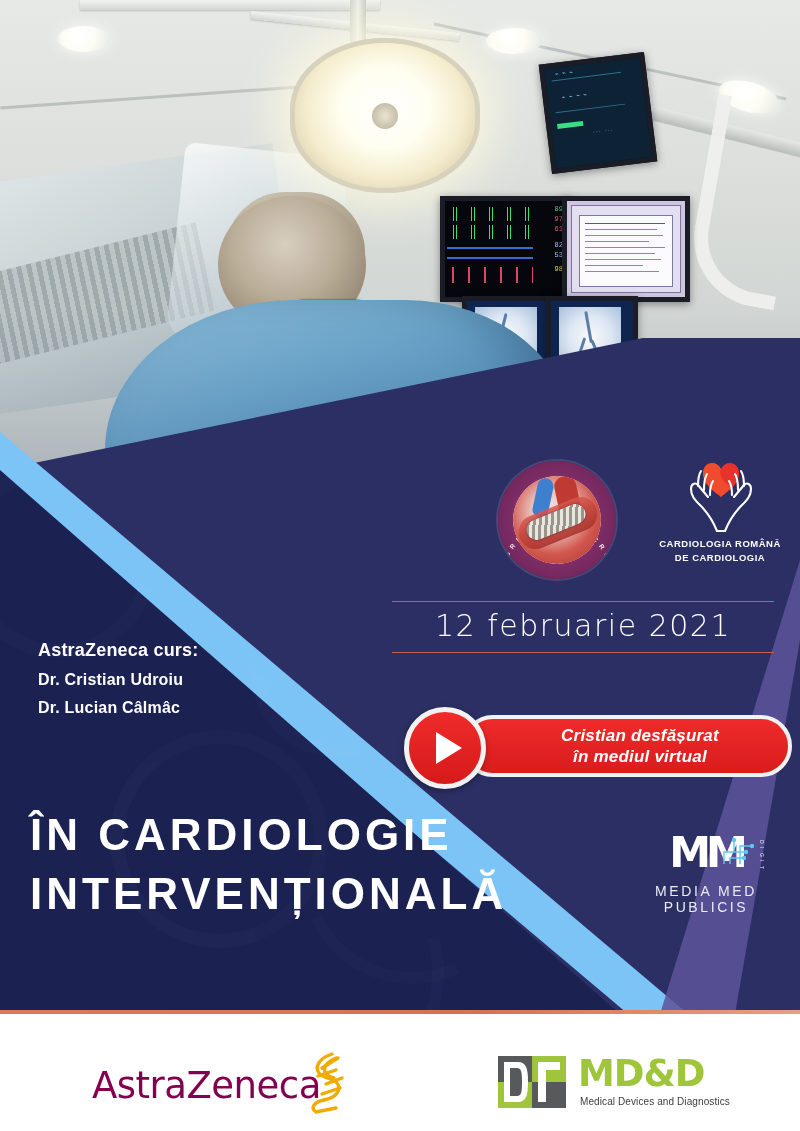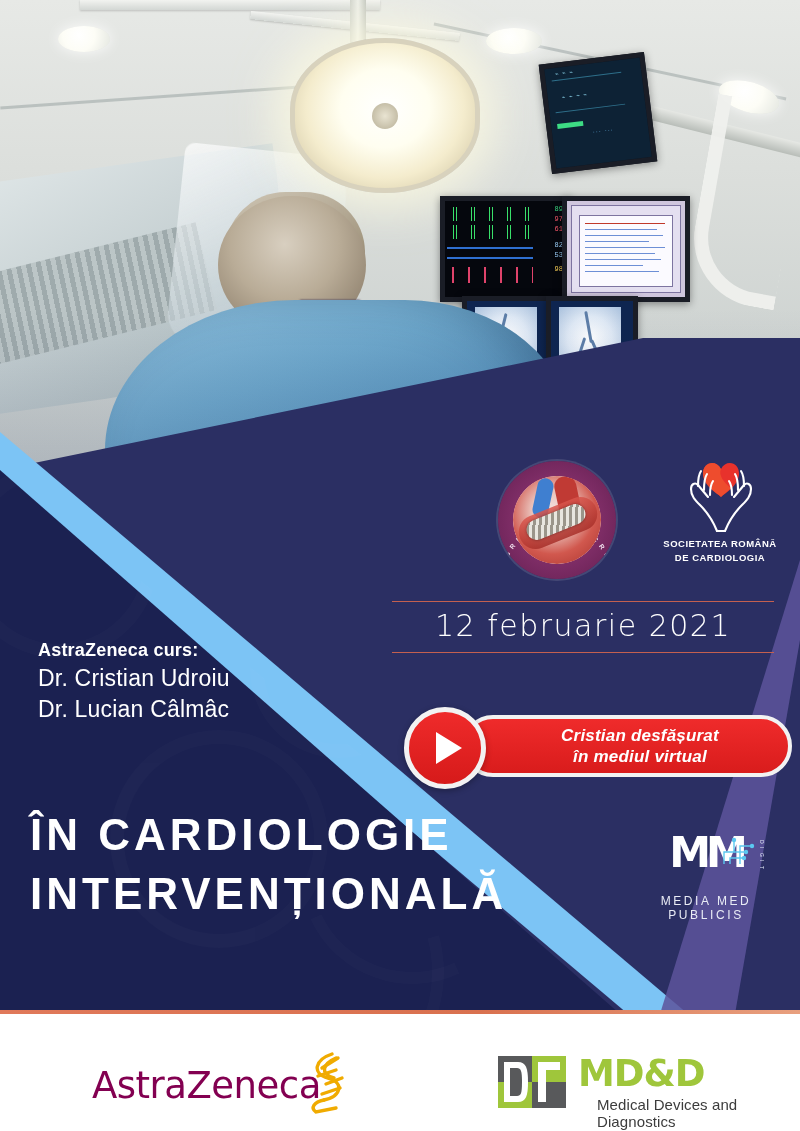--- a/index.html
+++ b/index.html
@@ -270,21 +270,21 @@
   }
   .src-text {
     position:absolute; left:0; top:82px; width:160px;
     text-align:center; color:#ffffff;
     font-size:9.5px; font-weight:bold; letter-spacing:.5px; line-height:1.5;
   }
 
   
   .coord { position:absolute; left:38px; top:640px; width:330px; color:#ffffff; }
   .coord-label { font-size:18px; font-weight:bold; letter-spacing:.2px; }
-  .coord-name { font-size:23px; font-weight:normal; margin-top:4px; letter-spacing:.2px; }
+  .coord-name { font-size:16px; font-weight:bold; margin-top:10px; letter-spacing:.2px; }
 
   
   .date-box {
     position:absolute; left:392px; top:601px; width:382px;
     text-align:center;
     padding:9px 0 11px;
     border-top:1.5px solid #c4604f;
     border-bottom:1.5px solid #c4604f;
   }
   .date-text {
@@ -338,21 +338,21 @@
   .mmp-mark {
     position:relative; height:44px;
     display:flex; align-items:flex-end; justify-content:center;
     color:#ffffff; font-size:42px; font-weight:bold;
     letter-spacing:-5px; line-height:.9;
     font-family:"DejaVu Sans", sans-serif;
   }
   .mmp-circuit { position:absolute; right:8px; top:2px; width:54px;height:42px; }
   .mmp-text {
     text-align:center; color:#e9ecf5;
-    font-size:12px; letter-spacing:2.6px; margin-top:22px;
+    font-size:14px; letter-spacing:2.6px; margin-top:11px;
   }
 
   
   .sponsors {
     position:absolute; left:0; top:1014px; width:800px; height:130px;
     background:#ffffff;
     display:flex; align-items:center;
   }
   .az { position:absolute; left:92px; top:42px; width:260px; height:56px; }
   .az-text {
@@ -365,22 +365,22 @@
   .mdd-mark {
     position:absolute; left:0; top:2px; width:68px; height:52px;
   }
   .mdd-name {
     position:absolute; left:80px; top:-2px;
     color:#9fc63b; font-size:37px; font-weight:bold;
     letter-spacing:-1px;
     font-family:"DejaVu Sans", sans-serif;
   }
   .mdd-sub {
-    position:absolute; left:99px; top:42px;
-    color:#3c3c3c; font-size:15px; letter-spacing:.1px;
+    position:absolute; left:82px; top:42px;
+    color:#3c3c3c; font-size:10px; letter-spacing:.1px;
   }
 </style>
 </head>
 <body>
 
 <div id="poster">
 
   <div class="photo">
     <div class="photo-sky"></div>
 
@@ -529,21 +529,21 @@
           <path d="M18 31 C18 24, 19 18, 21 15"></path>
           <path d="M24 36 C24 30, 25 25, 27 22"></path>
           <path d="M39 72 C43 62, 50 52, 56 46 C61 41, 65 37, 65 30 C65 25, 61 23, 58 26 L48 38"></path>
           <path d="M58 27 C58 21, 57 15, 55 12"></path>
           <path d="M52 31 C52 24, 51 18, 49 15"></path>
           <path d="M46 36 C46 30, 45 25, 43 22"></path>
           <path d="M31 72 L39 72"></path>
         </g>
       </svg>
       <div class="src-text">
-        <div>SOCIETATEA ROMÂNĂ</div>
+        <div>CARDIOLOGIA ROMÂNĂ</div>
         <div>DE CARDIOLOGIA</div>
       </div>
     </div>
   </div>
 
   <div class="coord">
     <div class="coord-label">AstraZeneca curs:</div>
     <div class="coord-name">Dr. Cristian Udroiu</div>
     <div class="coord-name">Dr. Lucian Câlmâc</div>
   </div>

